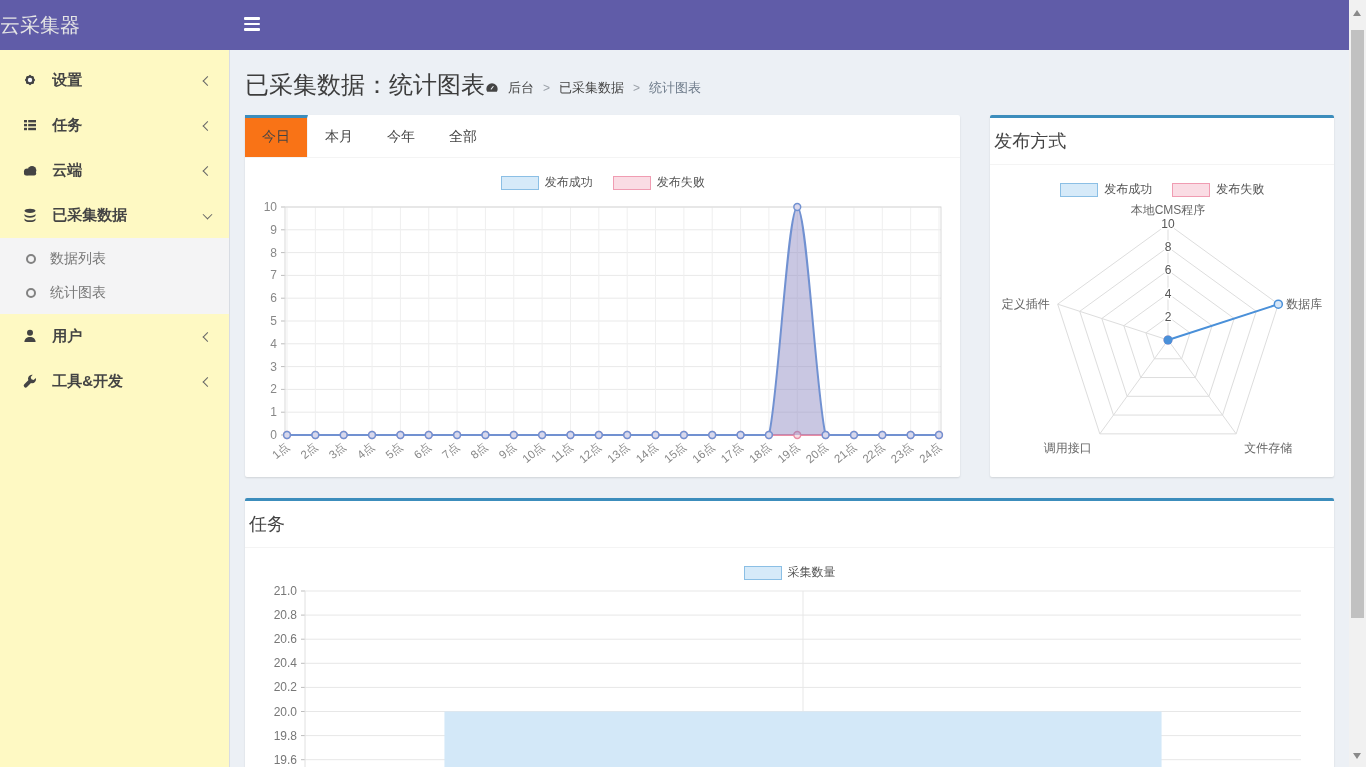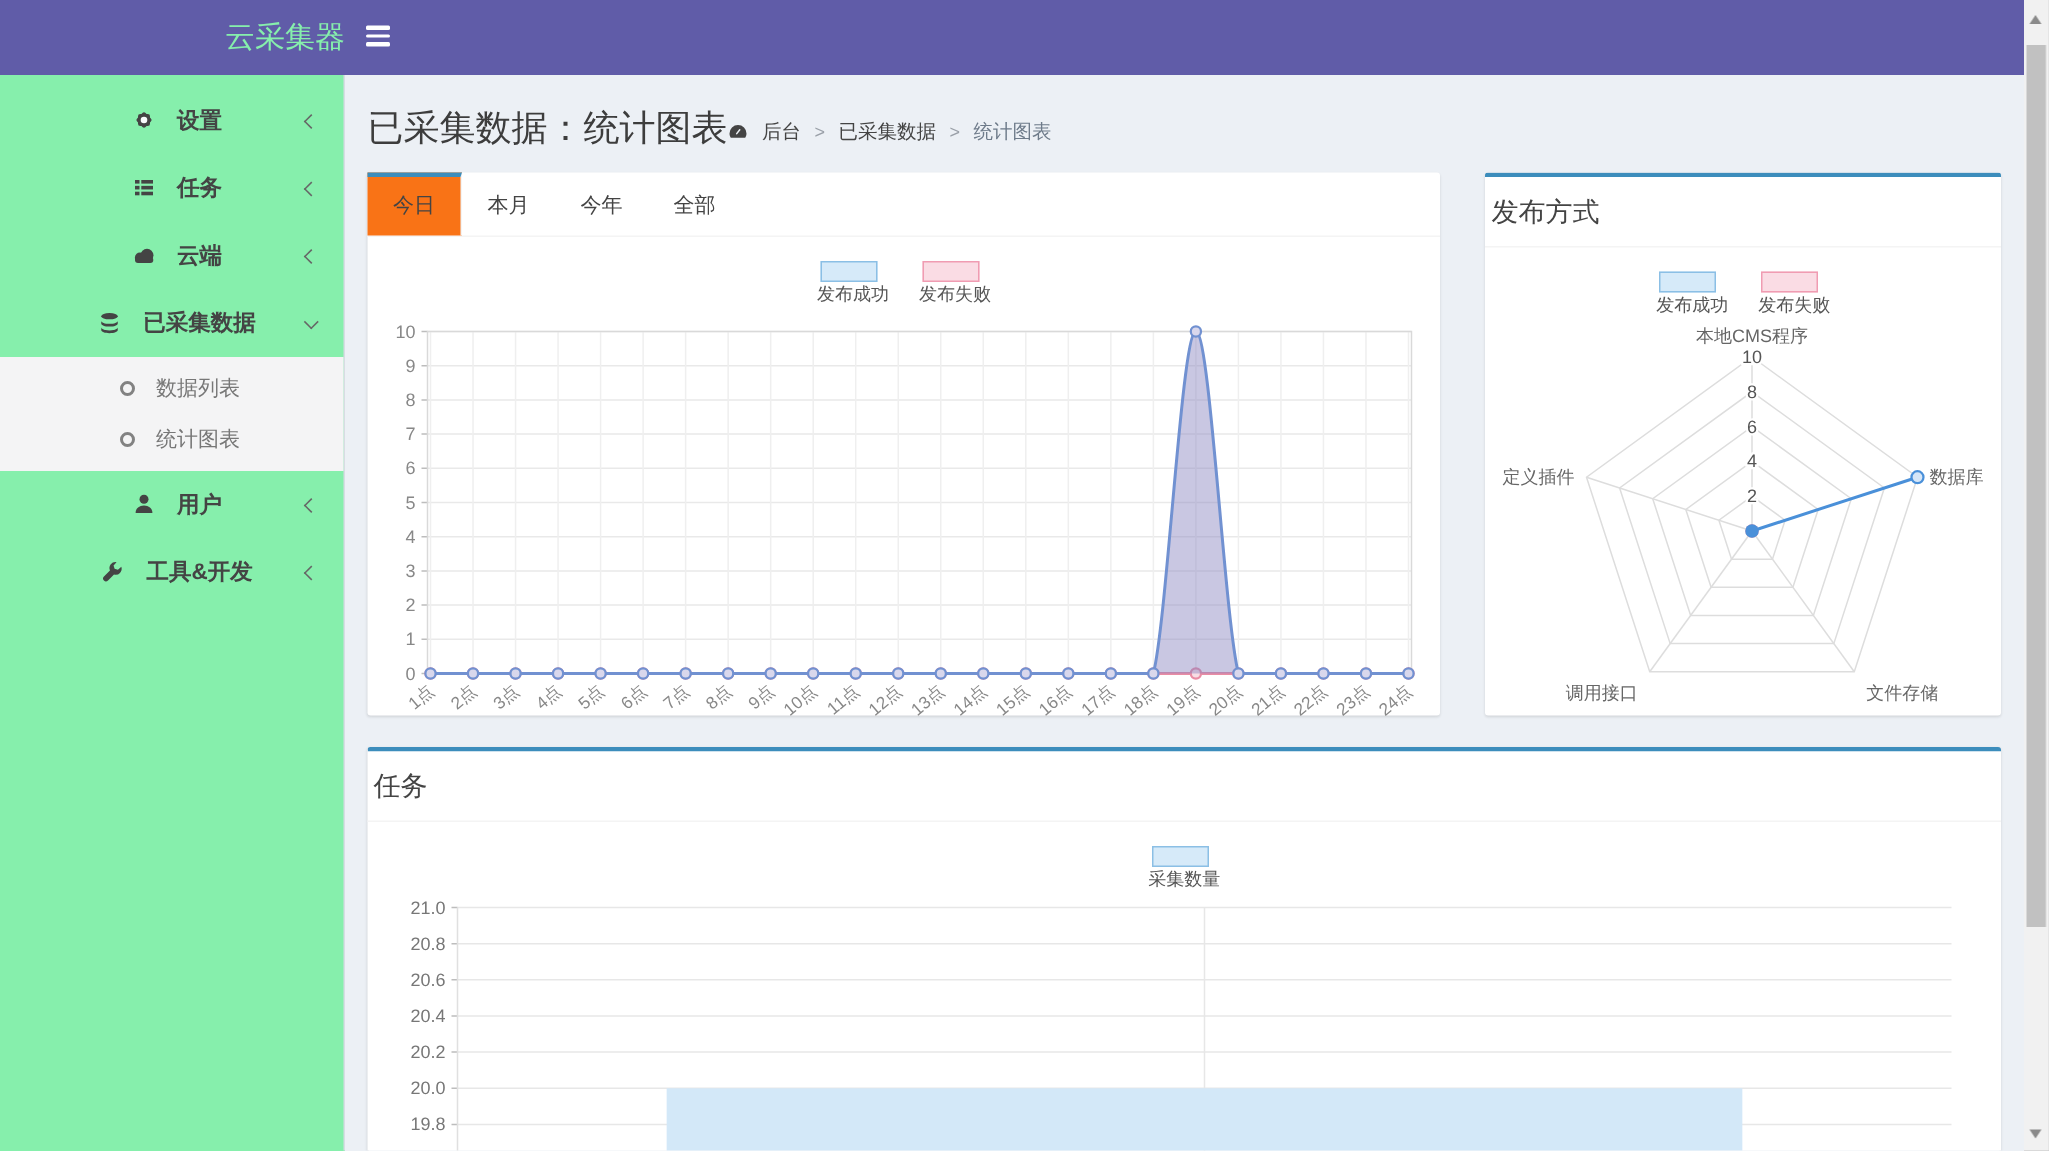--- a/index.html
+++ b/index.html
@@ -2,30 +2,30 @@
 <html><head>
 <meta charset="utf-8">
 <style>
   * { margin:0; padding:0; box-sizing:border-box; }
   html,body { width:1366px; height:767px; overflow:hidden;
     font-family:"Liberation Sans","DejaVu Sans",sans-serif; background:#ecf0f5; }
 
   
   .navbar { position:fixed; top:0; left:0; right:0; height:50px; background:#605ca8; z-index:50; }
   .logo { position:absolute; left:0; top:0; width:230px; height:50px; line-height:50px;
-    text-align:right; color:#86efac; font-size:20px; font-weight:400; }
+    text-align:left; color:#e5e5e5; font-size:20px; font-weight:400; }
   .hamburger { position:absolute; left:244px; top:17px; width:16px; height:14px; cursor:pointer; }
   .hamburger span { display:block; height:2.5px; background:#fff; margin-bottom:3px; border-radius:1px; }
   .nav-right { position:absolute; right:31px; top:0; height:50px; display:flex; align-items:center; gap:24px; }
   .nav-flag { width:18px; height:18px; cursor:pointer; }
   .nav-user { display:flex; align-items:center; gap:7px; color:#fff; font-size:14px; cursor:pointer; }
 
   
-  .sidebar { position:fixed; top:50px; left:0; width:230px; bottom:0; background:#86efac;
-    border-right:1px solid #d8dce3; z-index:40;text-align:center; }
+  .sidebar { position:fixed; top:50px; left:0; width:230px; bottom:0; background:#fef9c3;
+    border-right:1px solid #d8dce3; z-index:40; }
   .menu { list-style:none; padding-top:8px; }
   .menu-item { padding:13px 15px 13px 22px; font-size:15px; font-weight:700; color:#444;
     cursor:pointer; position:relative; }
   .menu-item .mi-icon { display:inline-block; width:16px; height:16px; margin-right:10px; vertical-align:-3px; }
   .chev { position:absolute; right:18px; top:50%; width:7px; height:7px;
     border:solid #666; border-width:0 1.7px 1.7px 0; }
   .chev-left { transform:translateY(-50%) rotate(135deg); }
   .chev-down { transform:translateY(-70%) rotate(45deg); }
   .submenu { list-style:none; background:#f4f4f5; padding:4px 0; }
   .submenu-item { padding:8px 15px 8px 26px; font-size:14px; color:#777; cursor:pointer; }
@@ -53,21 +53,21 @@
   .tab { padding:10px 17px 11px; font-size:14px; color:#444; cursor:pointer;
     border-top:3px solid transparent; }
   .tab.active { border-top-color:#3c8dbc; border-right:1px solid #f4f4f4; background:#f97316;text-align:right; }
 
   .panel-header { padding:11px 4px; font-size:18px; color:#444; border-bottom:1px solid #f4f4f4; }
   .panel-body { padding:8px 10px 4px; }
 
   .legend { display:flex; justify-content:center; align-items:center; gap:8px;
     margin:8px 0 2px; font-size:12px; color:#555; }
   .legend .lg-box { width:38px; height:14px; border:1px solid; margin-right:6px; display:inline-block; }
-  .legend .lg-entry { display:flex; align-items:center; margin:0 6px;flex-direction:column; }
+  .legend .lg-entry { display:flex; align-items:center; margin:0 6px; }
 
   
   .scrollbar { position:fixed; top:0; right:0; width:17px; height:767px; background:#f1f1f1; z-index:100; }
   .sb-thumb { position:absolute; left:2px; right:2px; top:30px; height:588px; background:#c1c1c1; cursor:grab; }
   .sb-arrow { position:absolute; left:4px; width:0; height:0; border-left:4.5px solid transparent;
     border-right:4.5px solid transparent; }
   .sb-up { top:10px; border-bottom:6px solid #8a8a8a; }
   .sb-down { bottom:8px; border-top:6px solid #8a8a8a; }
   svg text { font-family:"Liberation Sans","DejaVu Sans",sans-serif; }
 </style>

